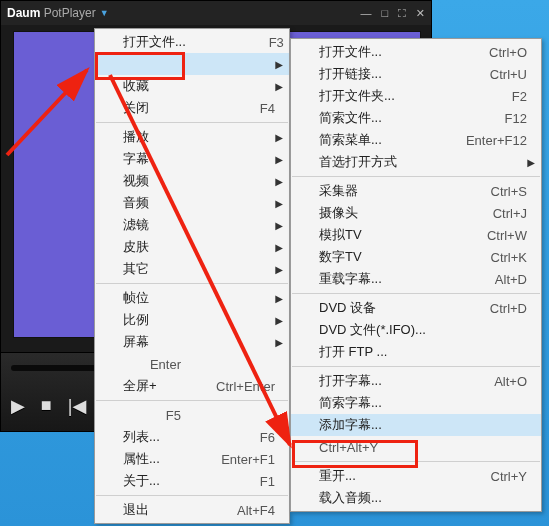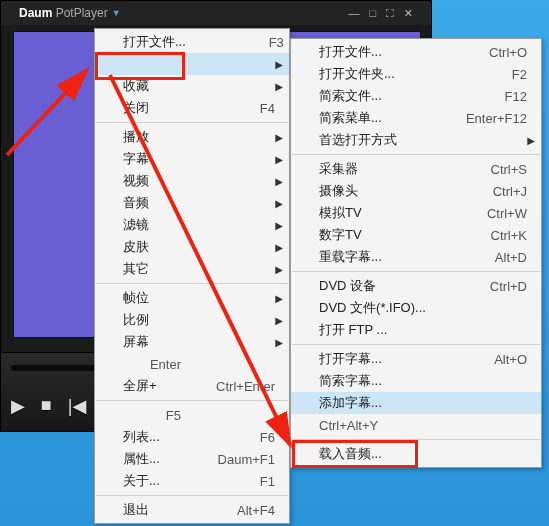--- a/index.html
+++ b/index.html
@@ -1,18 +1,18 @@
 <!DOCTYPE html>
 <html><head>
 <meta charset="utf-8">
 <style>
 html,body{margin:0;padding:0;font-family:"Microsoft YaHei","Segoe UI",sans-serif;font-size:13px;overflow:hidden}
 body{width:549px;height:526px;background:linear-gradient(#3ba8e8,#2b93d8);position:relative}
 .player{position:absolute;left:0;top:0;width:430px;height:430px;background:#1a1a1a;border:1px solid #000}
-.titlebar{height:24px;background:#232323;display:flex;align-items:center;padding:0 18px;color:#eee;font-size:12px}
+.titlebar{height:24px;background:#232323;display:flex;align-items:center;padding:0 6px;color:#eee;font-size:12px}
 .titlebar .title b{font-weight:bold;color:#fff}
 .titlebar .title .tail{color:#aaa}
 .titlebar .tri{color:#4aa3e0;margin-left:4px;font-size:9px}
 .winbtns{margin-left:auto;display:flex;gap:10px;color:#bbb;font-size:11px}
 .winbtns span{cursor:default}
 .viewport{position:absolute;left:12px;top:30px;width:406px;height:305px;background:#6a5ed4;border:1px solid #111}
 .controls{position:absolute;left:0;bottom:0;width:100%;height:78px;background:linear-gradient(#2a2a2a,#171717);border-top:1px solid #000}
 .seek{position:absolute;left:10px;right:10px;top:12px;height:6px;background:#0a0a0a;border-radius:3px}
 .cbtns{position:absolute;left:10px;bottom:14px;display:flex;gap:16px;color:#ddd;font-size:18px}
 .cbtns span{filter:drop-shadow(0 1px 0 #000)}
@@ -127,38 +127,42 @@
     <hr>
     <div class="item">
       <span class="sc">F5</span>
     </div>
     <div class="item">
       <span class="lbl">列表...</span>
       <span class="sc">F6</span>
     </div>
     <div class="item">
       <span class="lbl">属性...</span>
-      <span class="sc">Daum+F1</span>
+      <span class="sc">Enter+F1</span>
     </div>
     <div class="item">
       <span class="lbl">关于...</span>
       <span class="sc">F1</span>
     </div>
     <hr>
     <div class="item">
       <span class="lbl">退出</span>
       <span class="sc">Alt+F4</span>
     </div>
   </div>
 <div class="menu menu2" id="menu2">
     <div class="item">
       <span class="lbl">打开文件...</span>
       <span class="sc">Ctrl+O</span>
     </div>
     <div class="item">
+      <span class="lbl">打开链接...</span>
+      <span class="sc">Ctrl+U</span>
+    </div>
+    <div class="item">
       <span class="lbl">打开文件夹...</span>
       <span class="sc">F2</span>
     </div>
     <div class="item">
       <span class="lbl">简索文件...</span>
       <span class="sc">F12</span>
     </div>
     <div class="item">
       <span class="lbl">简索菜单...</span>
       <span class="sc">Enter+F12</span>
@@ -207,20 +211,24 @@
     <div class="item">
       <span class="lbl">简索字幕...</span>
     </div>
     <div class="item hover">
       <span class="lbl">添加字幕...</span>
     </div>
     <div class="item">
       <span class="sc">Ctrl+Alt+Y</span>
     </div>
     <hr>
+    <div class="item">
+      <span class="lbl">重开...</span>
+      <span class="sc">Ctrl+Y</span>
+    </div>
     <div class="item">
       <span class="lbl">载入音频...</span>
     </div>
   </div>
 
 <div class="redbox rb1"></div>
 <div class="redbox rb2"></div>
 
 <svg class="redarrow" style="left:2px;top:60px" width="100" height="100">
   <defs>

